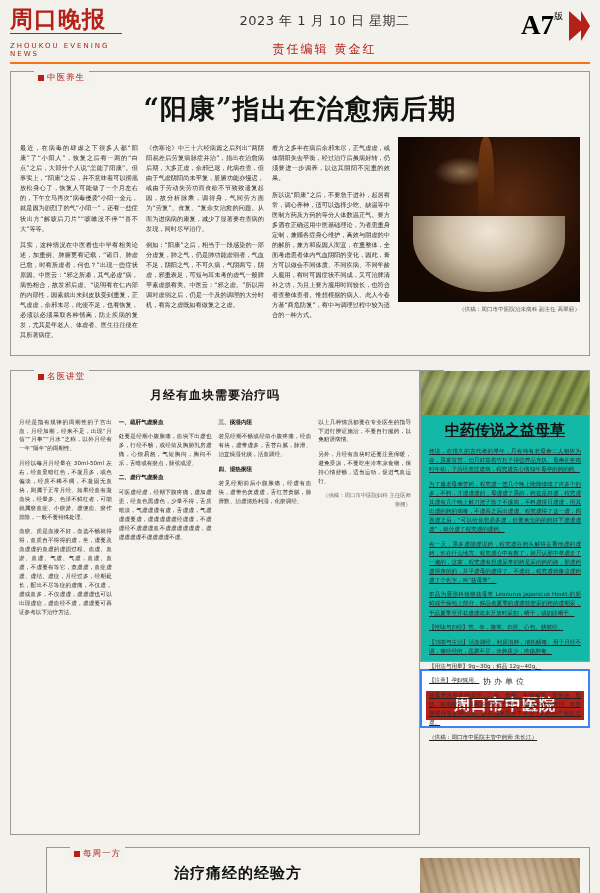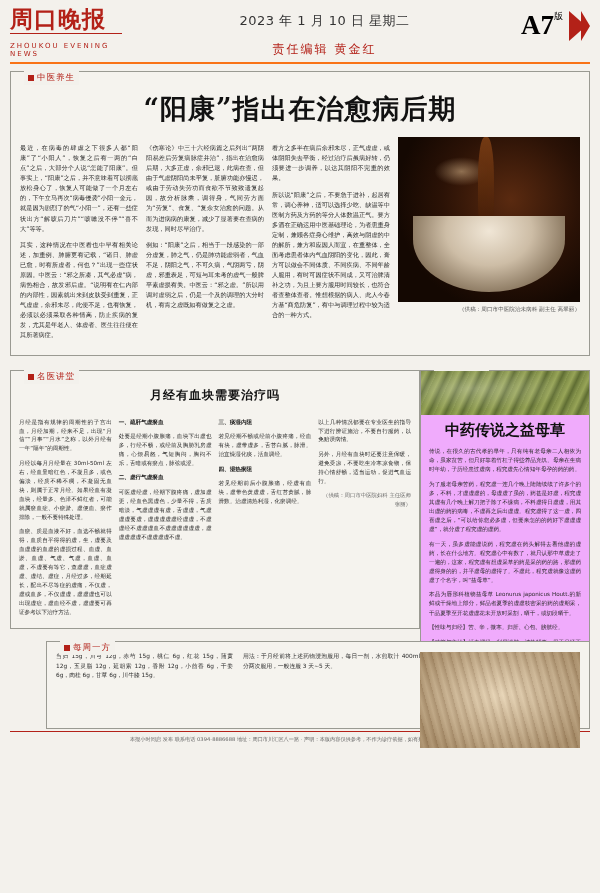--- a/index.html
+++ b/index.html
@@ -61,21 +61,21 @@
     font-size:8.5px; color:#b32118; letter-spacing:1px; white-space:nowrap;
   }
   .sec-tag .sq { width:6px;height:6px;background:#b32118;display:inline-block; }
 
   
   .top-article {
     border:1px solid #9a9a92;
     margin-top:7px; padding:10px 9px 8px 9px;
     position:relative; height:285px; background:#f5f3ee;
   }
-  .tag-float { position:absolute; top:-6px; left:13px; background:#f3f1ec; padding:0 4px; }
+  .tag-float { position:absolute; top:-6px; left:23px; background:#f3f1ec; padding:0 4px; }
   .headline {
     text-align:center;
     font-family:"DejaVu Serif","Liberation Serif",serif;
     font-weight:bold; font-size:27px; color:#111;
     letter-spacing:1px; margin:9px 0 10px 0;
   }
   .top-cols { display:flex; gap:8px; height:190px; }
   .col { font-size:6.2px; line-height:1.62; text-align:justify; color:#2a2a2a;
          font-family:"DejaVu Sans","Liberation Sans",sans-serif; }
   .col.w { width:118px; flex:0 0 118px; }
@@ -99,36 +99,36 @@
     filter:blur(.4px);
   }
   .photo .gloss {
     position:absolute; left:20%; top:12%; width:30%; height:18%;
     background:radial-gradient(ellipse,rgba(255,220,170,.45),transparent 70%);
   }
   .photo-cap { font-size:5.6px; color:#555; text-align:right; margin-top:3px; line-height:1.5; }
 
   
   .mid {
-    display:flex; margin-top:14px; height:259px;
+    display:flex; margin-top:14px; height:465px;
   }
   .mid-left { flex:1; border:1px solid #9a9a92; position:relative; padding:12px 8px 6px 8px; background:#f5f3ee;}
   .mid-right { width:170px; flex:0 0 170px; position:relative; }
 
   .sub-headline {
     text-align:center; font-family:"DejaVu Serif","Liberation Serif",serif;
     font-weight:bold; font-size:12px; color:#111; margin:4px 0 8px 0; letter-spacing:1px;
   }
   .mid-cols { display:flex; gap:7px; }
   .mid-cols .col { flex:1; font-size:5.6px; line-height:1.6; }
   .subhead-inline { font-weight:bold; color:#111; }
   .sig { text-align:right; font-size:5.4px; color:#666; margin-top:4px; }
 
   
-  .herb-box { border:1px solid #9a9a92; padding:8px 8px 17px 8px; height:292px; background:#f0abfc; position:relative;}
+  .herb-box { border:1px solid #9a9a92; padding:8px 8px 17px 8px; height:292px; background:#14b8a6; position:relative;text-decoration:underline;}
   .herb-photo {
     height:44px; margin:-8px -8px 6px -8px;
     background:
       repeating-linear-gradient(115deg,#7e8c46 0px,#97a457 5px,#5f6d33 10px,#8a9850 15px),
       #6f7d3c;
     position:relative; overflow:hidden;
   }
   .herb-photo:after{
     content:""; position:absolute; inset:0;
     background:radial-gradient(ellipse at 30% 40%, rgba(255,255,255,.25), transparent 60%);
@@ -303,20 +303,21 @@
   </div>
 
   <div class="bottom">
     <div class="tag-float">
       <span class="sec-tag">
           <i class="sq"></i>
           <span>每周一方</span>
         </span>
     </div>
     <div class="bottom-left">
+      <div class="bot-title">治疗痛经的经验方</div>
       <div class="bot-cols">
         <div class="col">当归 15g，川芎 12g，赤芍 15g，桃仁 6g，红花 15g，蒲黄 12g，五灵脂 12g，延胡索 12g，香附 12g，小茴香 6g，干姜 6g，肉桂 6g，甘草 6g，川牛膝 15g。</div>
         <div class="col">用法：于月经前将上述药物浸泡服用，每日一剂，水煎取汁 400ml 分两次服用，一般连服 3 天~5 天。</div>
       </div>
     </div>
     <div class="bot-photo"></div>
   </div>
 
   <div class="red-sep"></div>
   <div class="footer-note">本报小时同启  发布  联系电话 0394-8886688  地址：周口市川汇区八一路 ·  声明：本版内容仅供参考，不作为诊疗依据，如有疑问请咨询专业医师。</div>

